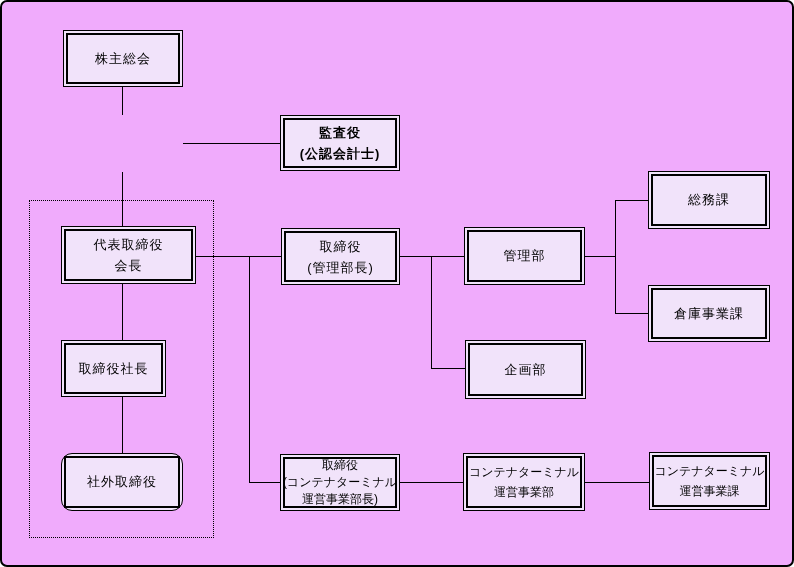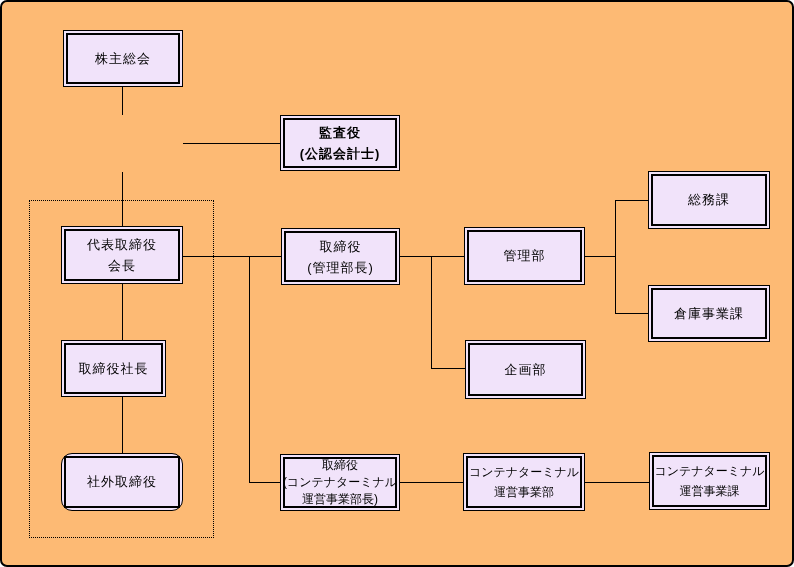--- a/index.html
+++ b/index.html
@@ -1,20 +1,20 @@
 <!DOCTYPE html>
 <html><head>
 <meta charset="utf-8">
 <style>
   html,body{margin:0;padding:0;background:#fff;}
   .canvas{
     position:relative;
     width:794px;height:567px;
     box-sizing:border-box;
-    background:#fdba74;
+    background:#f0abfc;
     border:2px solid #000;
     border-radius:7px;
     font-family:"Liberation Sans","DejaVu Sans",sans-serif;
     color:#000;
     overflow:hidden;
   }
   .node{
     position:absolute;
     box-sizing:border-box;
     border:1px solid #000;
@@ -78,21 +78,21 @@
   </div>
 
 
   <div class="node two-line" style="left:278px;top:113px;width:120px;height:56px;font-weight:bold;">
     <div class="node-inner">
       <span>監査役</span>
       <span>(公認会計士)</span>
     </div>
   </div>
 
-  <div class="node two-line" style="left:59px;top:224px;width:122px;height:58px;">
+  <div class="node two-line" style="left:59px;top:224px;width:135px;height:58px;">
     <div class="node-inner">
       <span>代表取締役</span>
       <span>会長</span>
     </div>
   </div>
 
   <div class="node" style="left:59px;top:338px;width:105px;height:57px;">
     <div class="node-inner">
       <span>取締役社長</span>
     </div>

